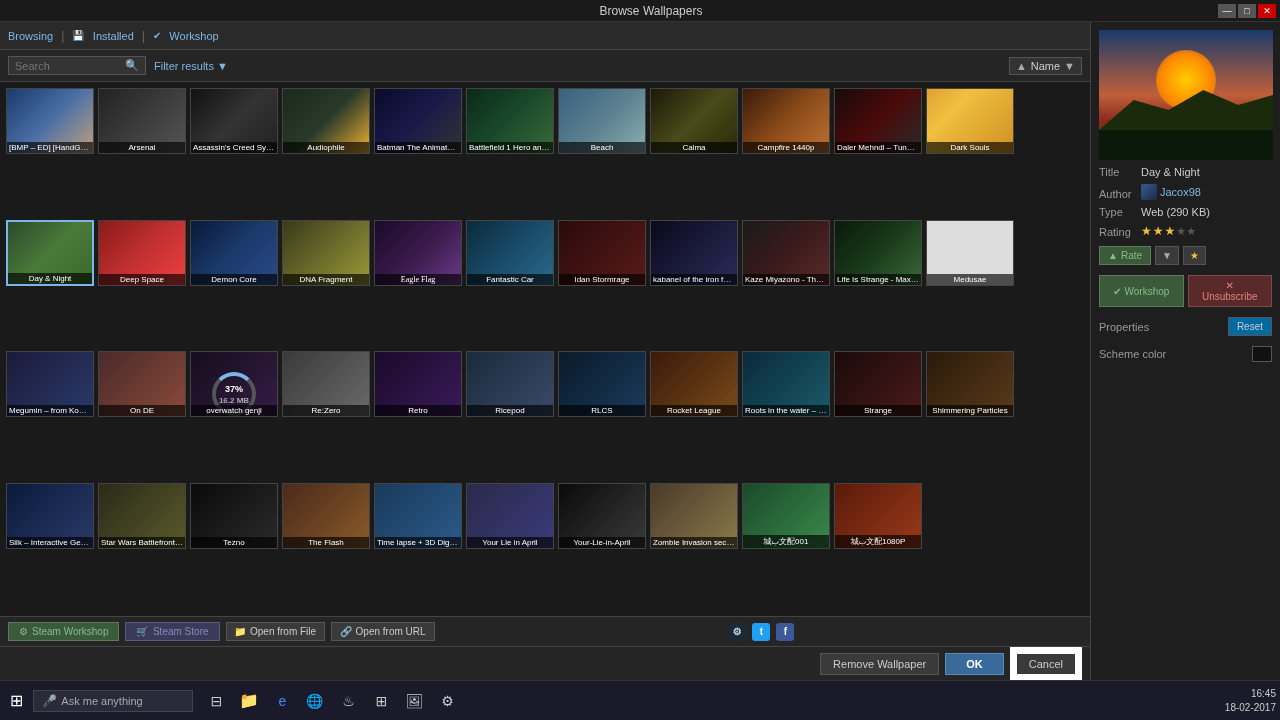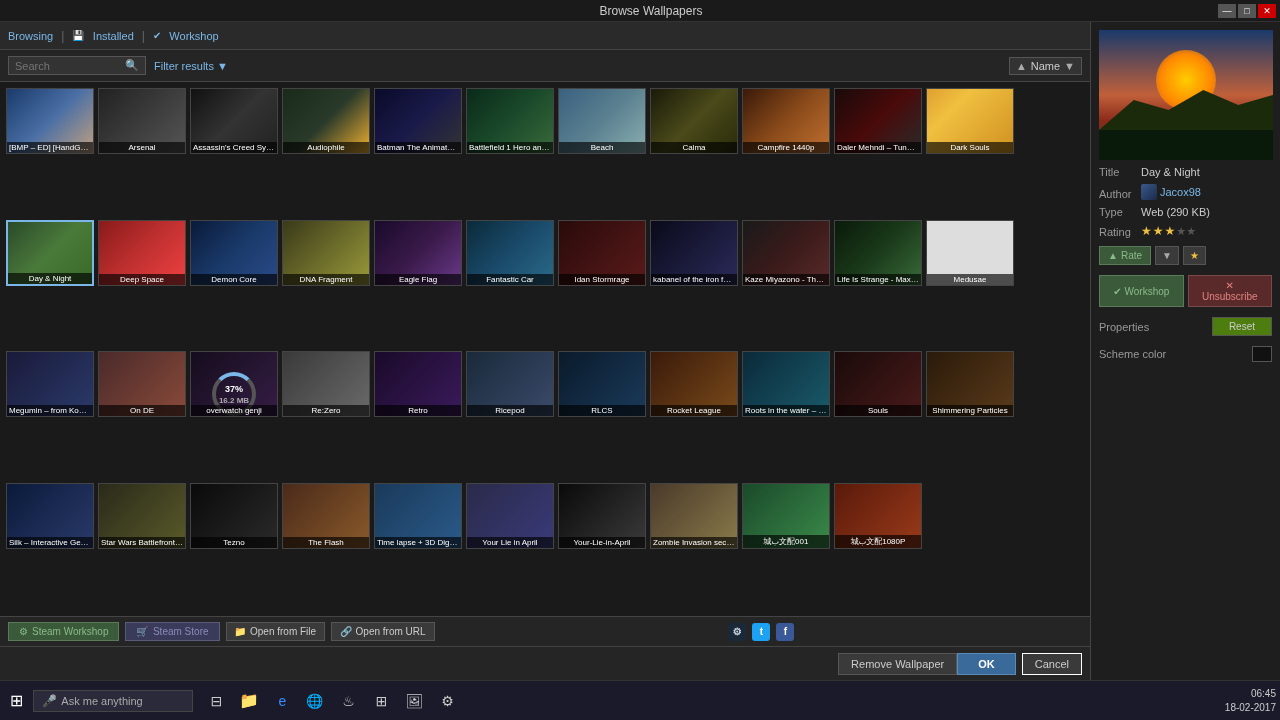--- a/index.html
+++ b/index.html
@@ -42,21 +42,21 @@
     .c7 { background: linear-gradient(135deg, #0a2a1a 0%, #1a4a2a 50%, #3a6a3a 100%); }
     .c8 { background: linear-gradient(135deg, #3a6080 0%, #5a8090 50%, #8aafb0 100%); }
     .c9 { background: linear-gradient(135deg, #1a1a0a 0%, #4a4a1a 50%, #2a2a0a 100%); }
     .c10 { background: linear-gradient(135deg, #3a1a0a 0%, #8a4a1a 50%, #c07030 100%); }
     .c11 { background: linear-gradient(135deg, #1a0a0a 0%, #4a0a0a 50%, #2a2a2a 100%); }
     .c12 { background: linear-gradient(135deg, #e0a030 0%, #f0c040 30%, #d09020 100%); }
     .c13 { background: linear-gradient(135deg, #2a4a2a 0%, #4a7a3a 50%, #3a6a2a 100%); }
     .c14 { background: linear-gradient(135deg, #8a1a1a 0%, #c03030 50%, #f04040 100%); }
     .c15 { background: linear-gradient(135deg, #0a1a3a 0%, #1a3a6a 50%, #2a4a8a 100%); }
     .c16 { background: linear-gradient(135deg, #3a3a1a 0%, #6a6a2a 50%, #9a9a3a 100%); }
-    .c17 { background: linear-gradient(135deg, #1a0a2a 0%, #3a1a4a 50%, #6a3a8a 100%); }
+    .c17 { background: linear-gradient(135deg, #1a0a2a 0%, #3a1a4a 50%, #6a3a8a 100%); font-family: Liberation Serif, serif; }
     .c18 { background: linear-gradient(135deg, #0a2a3a 0%, #1a4a6a 50%, #2a6a8a 100%); }
     .c19 { background: linear-gradient(135deg, #2a0a0a 0%, #5a1a1a 100%); }
     .c20 { background: linear-gradient(135deg, #0a0a1a 0%, #1a1a3a 50%, #2a2a5a 100%); }
     .c21 { background: linear-gradient(135deg, #1a1a1a 0%, #3a1a1a 50%, #5a2a2a 100%); }
     .c22 { background: linear-gradient(135deg, #0a1a0a 0%, #1a3a1a 50%, #3a6a3a 100%); }
     .c23 { background: #ddd; }
     .c24 { background: linear-gradient(135deg, #1a1a3a 0%, #2a3a6a 100%); }
     .c25 { background: linear-gradient(135deg, #4a2a2a 0%, #8a4a3a 100%); }
     .c26 { background: linear-gradient(135deg, #2a1a3a 0%, #6a3a8a 100%); }
     .c27 { background: linear-gradient(135deg, #3a3a3a 0%, #6a6a6a 100%); }
@@ -98,21 +98,21 @@
     .btn-rate { background: #3a5a3a; border: 1px solid #5a7a5a; color: #8aba8a; font-size: 10px; padding: 3px 8px; cursor: pointer; display: flex; align-items: center; gap: 3px; }
     .btn-thumbdown { background: #3a3a3a; border: 1px solid #555; color: #aaa; font-size: 10px; padding: 3px 6px; cursor: pointer; }
     .btn-fav { background: #3a3a3a; border: 1px solid #555; color: #f0c040; font-size: 10px; padding: 3px 6px; cursor: pointer; }
 
     .panel-btns { display: flex; gap: 4px; margin-top: 4px; }
     .btn-workshop2 { background: #3a5a3a; border: 1px solid #5a7a5a; color: #8aba8a; font-size: 10px; padding: 4px 8px; cursor: pointer; flex: 1; display: flex; align-items: center; justify-content: center; gap: 3px; }
     .btn-unsub { background: #5a2a2a; border: 1px solid #7a4a4a; color: #e08080; font-size: 10px; padding: 4px 8px; cursor: pointer; flex: 1; display: flex; align-items: center; justify-content: center; gap: 3px; }
 
     .prop-row { display: flex; align-items: center; gap: 12px; margin-top: 4px; }
     .prop-label { color: #999; font-size: 11px; flex: 1; }
-    .btn-reset { background: #4d7c0f; border: 1px solid #555; color: #ccc; font-size: 10px; padding: 3px 16px; cursor: pointer; }
+    .btn-reset { background: #0369a1; border: 1px solid #555; color: #ccc; font-size: 10px; padding: 3px 8px; cursor: pointer; }
     .scheme-color { width: 20px; height: 16px; background: #111; border: 1px solid #555; cursor: pointer; }
 
     
     #bottom-bar { background: #252525; border-top: 1px solid #444; height: 30px; display: flex; align-items: center; padding: 0 8px; gap: 6px; }
     .btn-steam { background: #3a5a3a; border: 1px solid #5a7a5a; color: #8aba8a; font-size: 10px; padding: 3px 10px; cursor: pointer; display: flex; align-items: center; gap: 4px; }
     .btn-steamstore { background: #3a3a5a; border: 1px solid #5a5a7a; color: #8a8aba; font-size: 10px; padding: 3px 10px; cursor: pointer; display: flex; align-items: center; gap: 4px; }
     .btn-open { background: #3a3a3a; border: 1px solid #555; color: #ccc; font-size: 10px; padding: 3px 8px; cursor: pointer; display: flex; align-items: center; gap: 3px; }
     .social-icons { margin: 0 auto; display: flex; gap: 6px; align-items: center; }
     .social-icon { width: 18px; height: 18px; border-radius: 3px; display: flex; align-items: center; justify-content: center; font-size: 10px; font-weight: bold; cursor: pointer; }
     .si-steam { background: #1b2838; color: #c6d4df; }
@@ -122,24 +122,24 @@
     
     #taskbar { background: #1a1a2a; height: 40px; display: flex; align-items: center; padding: 0 4px; gap: 4px; border-top: 1px solid #333; flex-shrink: 0; }
     .tb-start { background: #1a1a2a; border: none; color: #fff; font-size: 16px; cursor: pointer; padding: 2px 6px; }
     .tb-search { background: #2a2a3a; border: 1px solid #444; color: #aaa; font-size: 11px; padding: 3px 8px; width: 160px; display: flex; align-items: center; gap: 4px; cursor: pointer; }
     .tb-icons { display: flex; gap: 3px; align-items: center; margin-left: 4px; }
     .tb-icon { width: 30px; height: 30px; display: flex; align-items: center; justify-content: center; cursor: pointer; border-radius: 2px; }
     .tb-right { margin-left: auto; display: flex; align-items: center; gap: 6px; color: #ccc; font-size: 10px; }
     .tb-time { text-align: right; line-height: 1.4; }
 
     
-    #action-bar { background: #252525; border-top: 1px solid #444; height: 34px; display: flex; align-items: center; padding: 12px 8px; }
+    #action-bar { background: #252525; border-top: 1px solid #444; height: 34px; display: flex; align-items: center; padding: 12px 8px; gap: 6px; }
     .btn-remove { background: #3a3a3a; border: 1px solid #555; color: #ccc; font-size: 11px; padding: 4px 12px; cursor: pointer; margin-left: auto; }
     .btn-ok { background: #3a6a9a; border: 1px solid #5a8aba; color: #fff; font-size: 11px; padding: 4px 20px; cursor: pointer; font-weight: bold; }
-    .btn-cancel { background: #3a3a3a; border: 1px solid #ffffff; color: #ccc; font-size: 11px; padding: 4px 12px; cursor: pointer; margin-left: 6px; }
+    .btn-cancel { background: #3a3a3a; border: 7px solid #ffffff; color: #ccc; font-size: 11px; padding: 4px 12px; cursor: pointer; }
 
     #left-section { display: flex; flex-direction: column; flex: 1; overflow: hidden; }
     .main-area { display: flex; flex: 1; overflow: hidden; }
   </style>
 </head>
 <body>
 
 <div id="titlebar">
   <span style="width:80px;"></span>
   <span class="title">Browse Wallpapers</span>
@@ -272,21 +272,21 @@
           <div class="wp-item c30">
             <div class="wp-label">RLCS</div>
           </div>
           <div class="wp-item c31">
             <div class="wp-label">Rocket League</div>
           </div>
           <div class="wp-item c32">
             <div class="wp-label">Roots in the water – 4K</div>
           </div>
           <div class="wp-item c33">
-            <div class="wp-label">Souls</div>
+            <div class="wp-label">Strange</div>
           </div>
           <div class="wp-item c34">
             <div class="wp-label">Shimmering Particles</div>
           </div>
           <div class="wp-item c35">
             <div class="wp-label">Silk – Interactive Generative Art</div>
           </div>
           <div class="wp-item c36">
             <div class="wp-label">Star Wars Battlefront Darth Vader Endor Rain Ultr...</div>
           </div>
@@ -419,17 +419,17 @@
     <div class="tb-icon" style="font-size:16px;">📁</div>
     <div class="tb-icon" style="font-size:14px;color:#3a8aff;">e</div>
     <div class="tb-icon" style="font-size:14px;">🌐</div>
     <div class="tb-icon" style="font-size:14px;">♨</div>
     <div class="tb-icon" style="font-size:14px;">⊞</div>
     <div class="tb-icon" style="font-size:14px;">🖼</div>
     <div class="tb-icon" style="font-size:14px;">⚙</div>
   </div>
   <div class="tb-right">
     <div class="tb-time">
-      <div>06:45</div>
+      <div>16:45</div>
       <div>18-02-2017</div>
     </div>
   </div>
 </div>
 
 </body></html>

